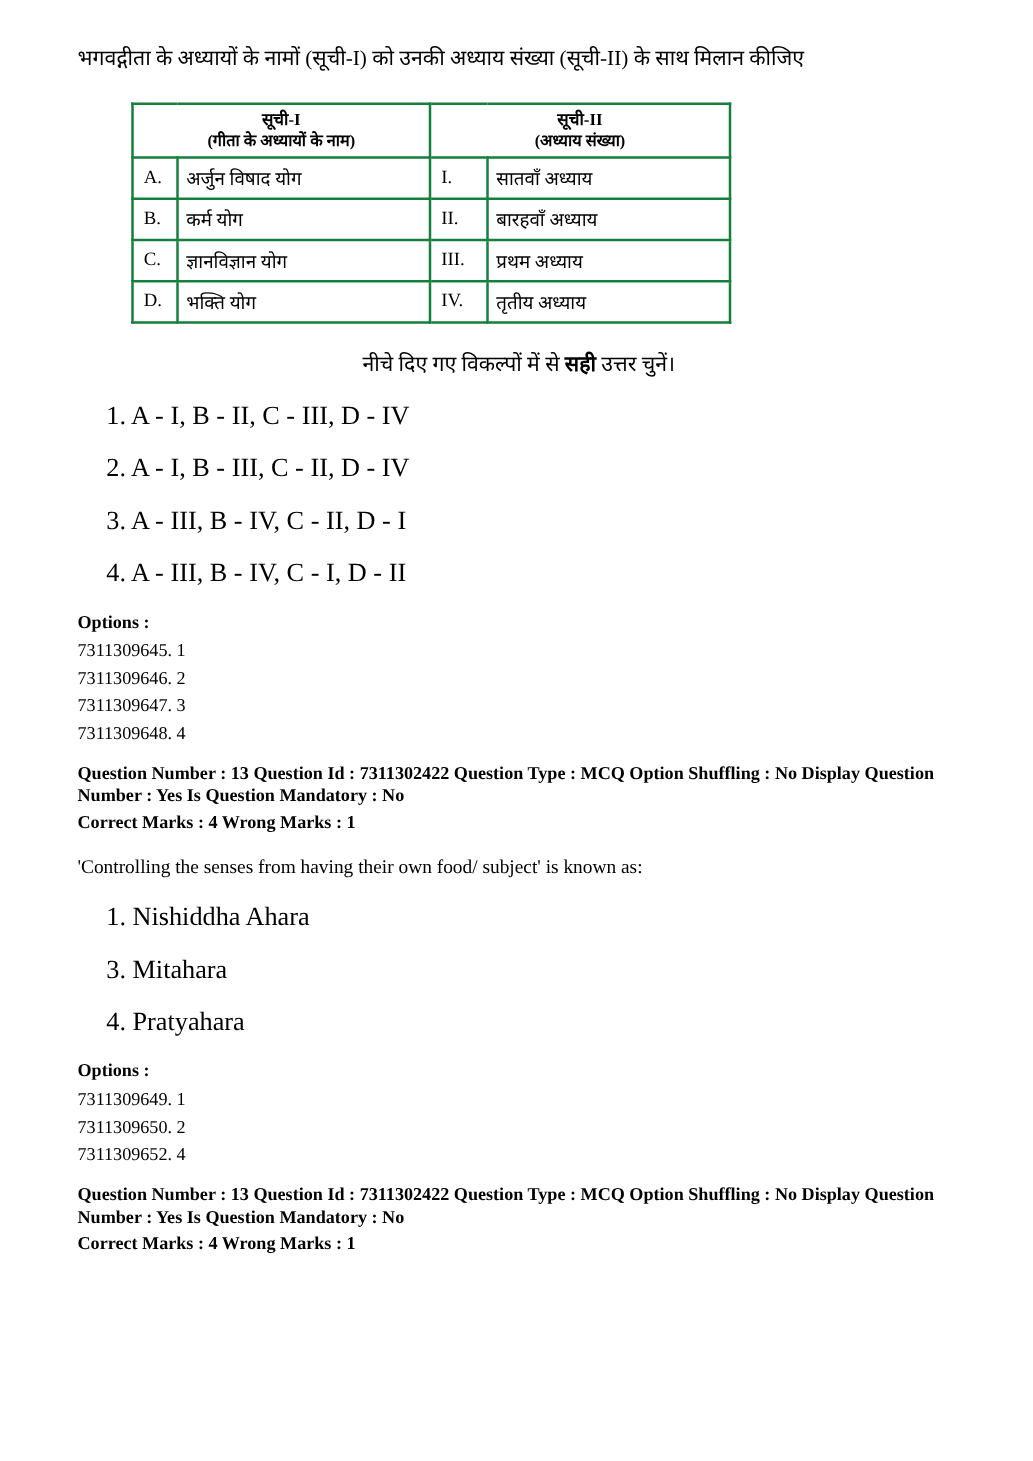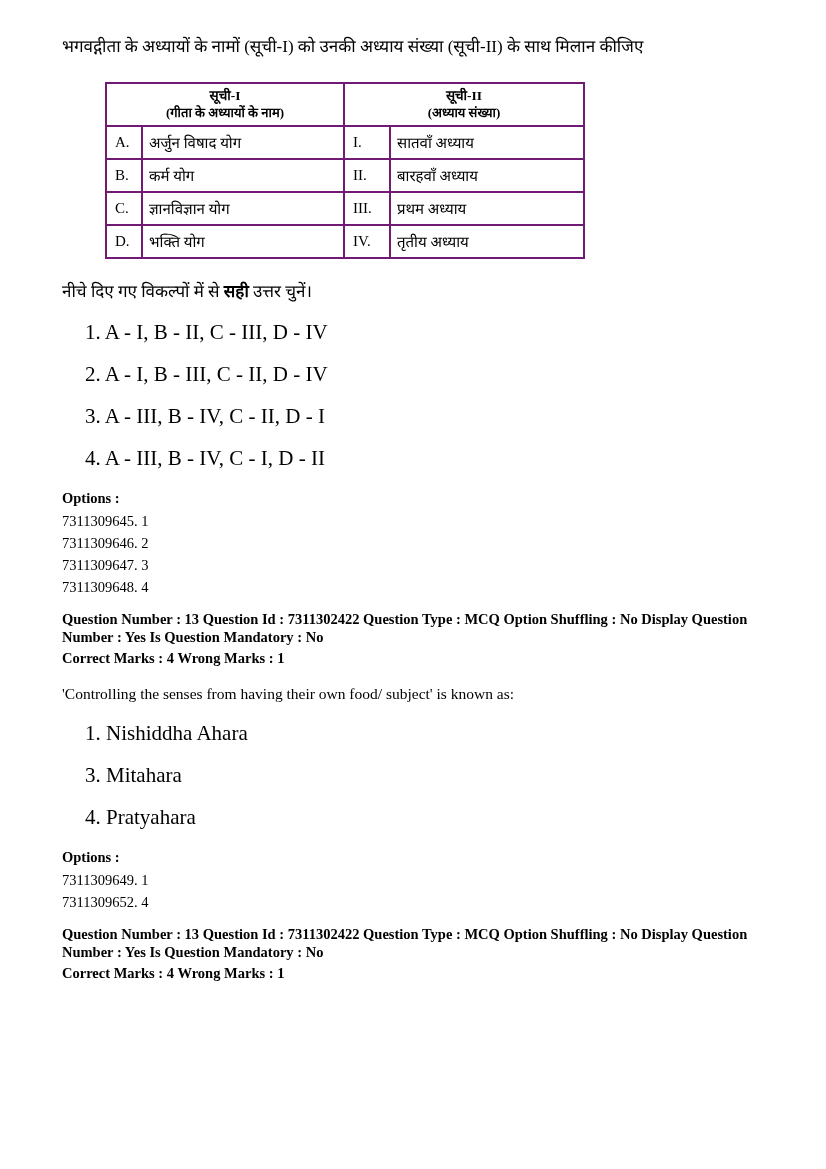--- a/index.html
+++ b/index.html
@@ -23,21 +23,21 @@
   .heading {
     margin: 0;
     font-size: 17px;
     line-height: 1.3;
   }
   .match-table {
     border-collapse: collapse;
     margin: 24px 0 0 43px;
   }
   .match-table th, .match-table td {
-    border: 2px solid #701a75;
+    border: 2px solid #15803d;
   }
   .match-table th {
     padding: 3px 10px;
     font-size: 13.5px;
     font-weight: bold;
     text-align: center;
     line-height: 1.3;
   }
   .th-sub { font-size: 13px; }
   .match-table td {
@@ -46,20 +46,21 @@
     height: 21px;
     vertical-align: middle;
   }
   td.cell-key  { width: 24px;  padding-left: 8px; padding-right: 2px; }
   td.cell-val  { width: 188px; }
   td.cell-key2 { width: 34px;  padding-left: 8px; padding-right: 2px; }
   td.cell-val2 { width: 180px; border-radius: 16px; }
   .instruction {
     margin: 20px 0 0 0;
     font-size: 17px;
+    text-align: center;
   }
   .instruction .bold { font-weight: bold; }
   .choices {
     margin: 20px 0 0 23px;
   }
   .choice {
     font-size: 21px;
     line-height: 20px;
     margin-bottom: 22px;
   }
@@ -160,20 +161,21 @@
 
   <div class="choices">
     <div class="choice">1. Nishiddha Ahara</div>
     <div class="choice">3. Mitahara</div>
     <div class="choice">4. Pratyahara</div>
   </div>
 
   <div class="options-label">Options :</div>
   <div>
     <div class="option-id">7311309649. 1</div>
+    <div class="option-id">7311309650. 2</div>
     <div class="option-id">7311309652. 4</div>
   </div>
 
   <div class="meta">
     <div>Question Number : 13 Question Id : 7311302422 Question Type : MCQ Option Shuffling : No Display Question</div>
     <div>Number : Yes Is Question Mandatory : No</div>
     <div class="meta-line3">Correct Marks : 4 Wrong Marks : 1</div>
   </div>
 
 </div>

